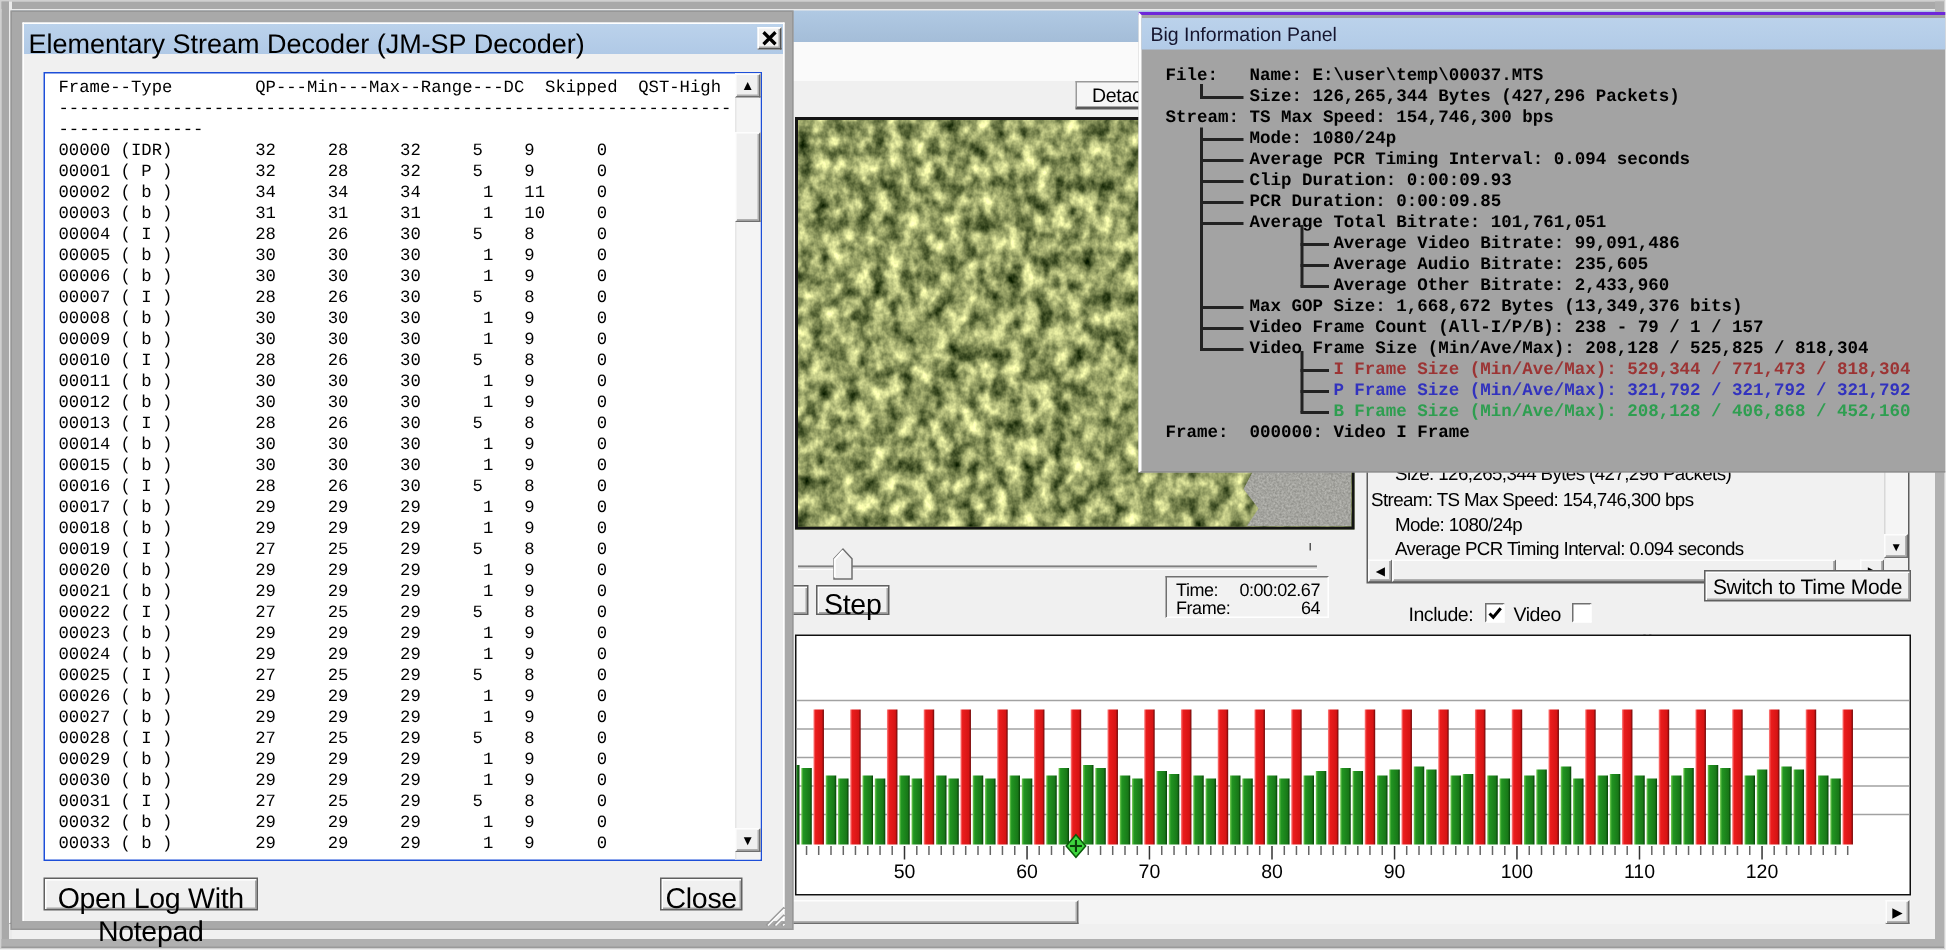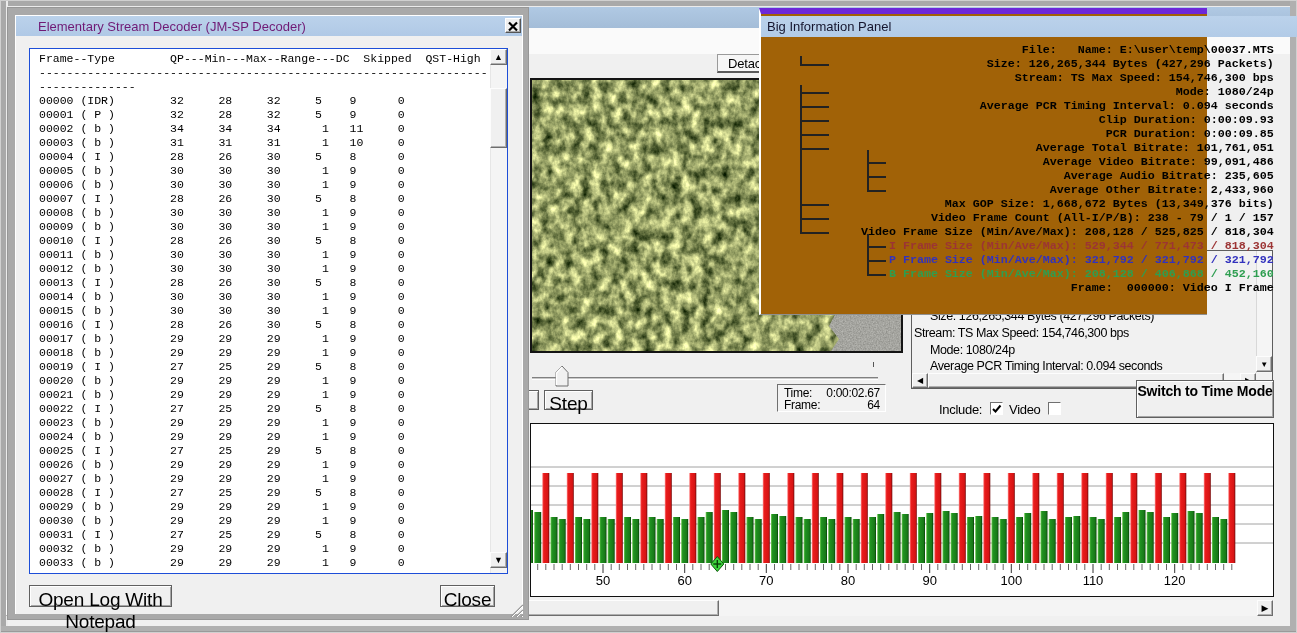--- a/index.html
+++ b/index.html
@@ -89,21 +89,21 @@
 </div>
 
 <div class="abs" style="left:939px;top:402px;font-size:13px;letter-spacing:-0.3px;">Include:</div>
 <div class="abs sunk" style="left:990px;top:402px;width:13px;height:13px;background:#fff;"></div>
 <svg class="abs" style="left:991px;top:403px" width="12" height="12">
       <polyline points="2,6 4.5,8.5 9.5,2.5" fill="none" stroke="#000" stroke-width="2"></polyline>
     </svg>
 <div class="abs" style="left:1009px;top:402px;font-size:13px;letter-spacing:-0.3px;">Video</div>
 <div class="abs sunk" style="left:1048px;top:402px;width:13px;height:13px;background:#fff;"></div>
 <div class="abs" style="left:1067px;top:420px;font-size:18px;letter-spacing:-0.3px;text-align:center;">Audio</div>
-<div class="btn" style="left:1136px;top:380px;width:138px;height:38px;padding-top:2px;font-size:14px;font-weight:bold;">Switch to Time Mode</div>
+<div class="btn" style="left:1136px;top:380px;width:138px;height:21px;padding-top:2px;font-size:14px;">Switch to Time Mode</div>
 
 <div class="abs" style="left:530px;top:423px;width:744px;height:174px;background:#ffffff;border:1px solid #101010;">
       <svg width="742" height="172" style="position:absolute;left:0;top:0">
 <defs>
 <linearGradient id="rg" x1="0" y1="0" x2="1" y2="0">
 <stop offset="0" stop-color="#ff8888"></stop>
             <stop offset="0.2" stop-color="#ea1c1c"></stop>
 <stop offset="0.8" stop-color="#d61414"></stop>
             <stop offset="0.9" stop-color="#9c0e0e"></stop>
 <stop offset="1" stop-color="#6f0a0a"></stop>
@@ -306,25 +306,25 @@
 <polygon points="186.3,132.5 192.8,140 186.3,147.5 179.8,140" fill="#3dd43d" stroke="#0a5a0a" stroke-width="1"></polygon>
         <line x1="186.3" y1="136" x2="186.3" y2="144" stroke="#0a3f0a" stroke-width="1.4"></line>
         <line x1="182.3" y1="140" x2="190.3" y2="140" stroke="#0a3f0a" stroke-width="1.4"></line>
 </svg>
     </div>
 
 <div class="abs" style="left:6px;top:600px;width:1268px;height:16px;background:#f4f4f4;"></div>
 <div class="abs" style="left:6px;top:600px;width:713px;height:16px;background:#f0f0f0;border-top:1px solid #fdfdfd;border-left:1px solid #fdfdfd;border-right:1px solid #6e6e6e;border-bottom:1px solid #6e6e6e;box-shadow:inset -1px -1px 0 #b0b0b0;"></div>
 <div class="sbbtn" style="left:1257px;top:600px;width:16px;height:16px;font-size:9px;line-height:15px;">▶</div>
 
-<div class="abs" style="left:759px;top:8px;width:448px;height:307px;background:#a16207;border-left:2px solid #ffffff;border-top:6px solid #6d28d9;border-bottom:1px solid #909090;">
+<div class="abs" style="left:759px;top:8px;width:538px;height:307px;background:#a3a3a3;border-left:2px solid #ffffff;border-top:2px solid #6d28d9;border-bottom:1px solid #909090;">
  <div class="abs" style="left:0;top:2px;width:536px;height:21px;background:linear-gradient(#bbd2eb,#b2cbe7);"></div>
  <div class="abs" style="left:6px;top:5px;font-size:13px;color:#15152e;">Big Information Panel</div>
 </div>
-<pre class="abs" style="left:777px;top:43px;font-size:11.67px;line-height:14px;font-weight:bold;color:#000;text-align:right;"><span>File:   Name: E:\user\temp\00037.MTS</span>
+<pre class="abs" style="left:777px;top:43px;font-size:11.67px;line-height:14px;font-weight:bold;color:#000;"><span>File:   Name: E:\user\temp\00037.MTS</span>
 <span>        Size: 126,265,344 Bytes (427,296 Packets)</span>
 <span>Stream: TS Max Speed: 154,746,300 bps</span>
 <span>        Mode: 1080/24p</span>
 <span>        Average PCR Timing Interval: 0.094 seconds</span>
 <span>        Clip Duration: 0:00:09.93</span>
 <span>        PCR Duration: 0:00:09.85</span>
 <span>        Average Total Bitrate: 101,761,051</span>
 <span>                Average Video Bitrate: 99,091,486</span>
 <span>                Average Audio Bitrate: 235,605</span>
 <span>                Average Other Bitrate: 2,433,960</span>
@@ -351,21 +351,21 @@
 <div class="tl" style="left:867px;top:176px;width:19px;height:1.5px"></div>
 <div class="tl" style="left:867px;top:190px;width:19px;height:1.5px"></div>
 <div class="tl" style="left:867px;top:234px;width:1.5px;height:41px"></div>
 <div class="tl" style="left:867px;top:246px;width:19px;height:1.5px"></div>
 <div class="tl" style="left:867px;top:260px;width:19px;height:1.5px"></div>
 <div class="tl" style="left:867px;top:274px;width:19px;height:1.5px"></div>
 
 <div class="abs" style="left:7px;top:7px;width:522px;height:613px;background:#a9a9a9;border:1px solid #979797;">
  <div class="abs" style="left:7px;top:7px;width:508px;height:599px;background:#f0f0f0;border-left:1px solid #ffffff;border-top:1px solid #ffffff;border-right:1px solid #ffffff;"></div>
  <div class="abs" style="left:8px;top:8px;width:506px;height:20px;background:linear-gradient(#bbd2eb,#b0c9e6);"></div>
- <div class="abs" style="left:11px;top:11px;font-size:13px;color:#701a75;margin-left:19px;">Elementary Stream Decoder (JM-SP Decoder)</div>
+ <div class="abs" style="left:11px;top:11px;font-size:18px;color:#000000;">Elementary Stream Decoder (JM-SP Decoder)</div>
 
  <div class="abs" style="left:497px;top:10px;width:16px;height:15px;background:#f0f0f0;border-top:1px solid #fff;border-left:1px solid #fff;border-right:1px solid #555;border-bottom:1px solid #555;box-shadow:inset -1px -1px 0 #a8a8a8;">
   <svg width="14" height="13">
           <path d="M3 2.5 L11 10.5 M11 2.5 L3 10.5" stroke="#000" stroke-width="2.2"></path>
         </svg>
  </div>
 
  <div class="abs" style="left:21px;top:40px;width:479px;height:526px;background:#ffffff;border:1px solid #1d4ed8;">
   <pre style="position:absolute;left:9px;top:3px;font-size:11.5px;line-height:14px;color:#000;">Frame--Type        QP---Min---Max--Range---DC  Skipped  QST-High
 -----------------------------------------------------------------

